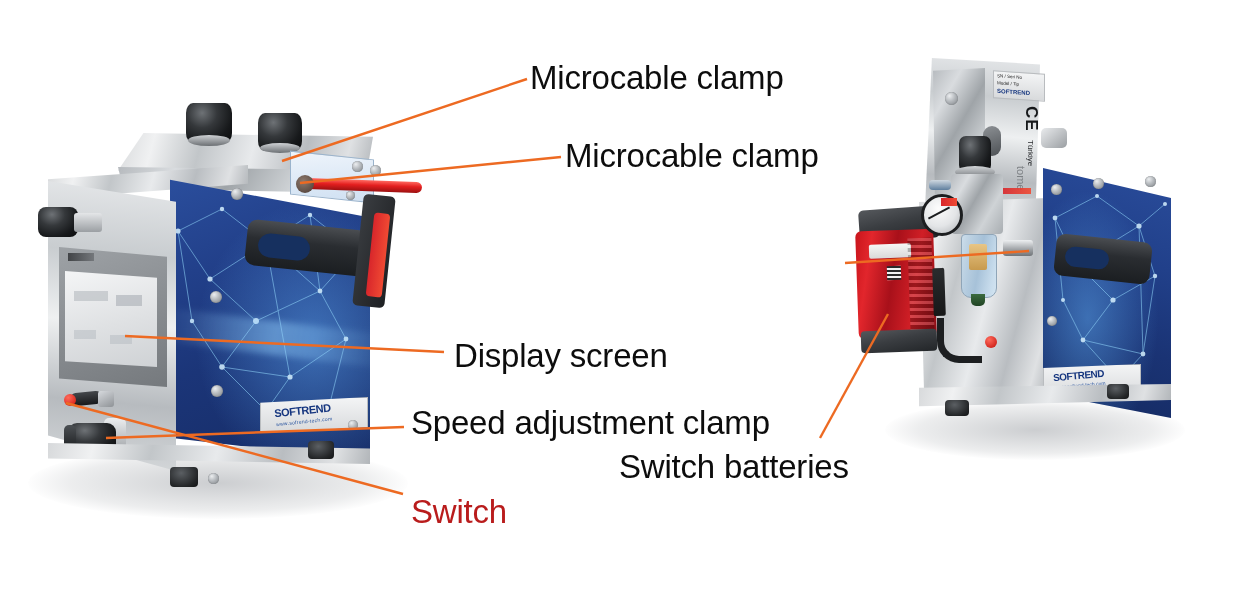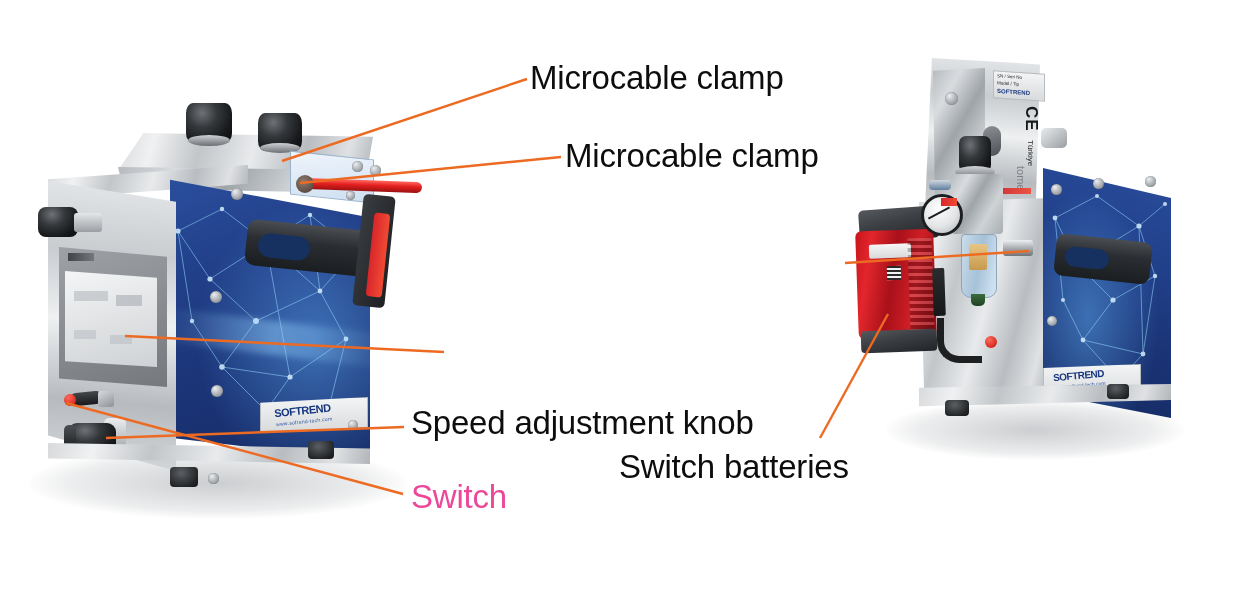--- a/index.html
+++ b/index.html
@@ -312,17 +312,18 @@
       <line x1="300" y1="183" x2="561" y2="157" stroke="#ED6A22" stroke-width="2.4" stroke-linecap="butt"></line>
       <line x1="845" y1="263" x2="1029" y2="251" stroke="#ED6A22" stroke-width="2.4" stroke-linecap="butt"></line>
       <line x1="125" y1="336" x2="444" y2="352" stroke="#ED6A22" stroke-width="2.4" stroke-linecap="butt"></line>
       <line x1="106" y1="438" x2="404" y2="427" stroke="#ED6A22" stroke-width="2.4" stroke-linecap="butt"></line>
       <line x1="888" y1="314" x2="820" y2="438" stroke="#ED6A22" stroke-width="2.4" stroke-linecap="butt"></line>
       <line x1="66" y1="403" x2="403" y2="494" stroke="#ED6A22" stroke-width="2.4" stroke-linecap="butt"></line>
     </svg>
 
   <div class="label" style="left: 530px; top: 60px; color: rgb(13, 13, 13);">Microcable clamp</div>
   <div class="label" style="left: 565px; top: 138px; color: rgb(13, 13, 13);">Microcable clamp</div>
-  <div class="label" style="left: 411px; top: 405px; color: rgb(13, 13, 13);">Speed adjustment knob</div>
+  <div class="label" style="left: 454px; top: 338px; color: rgb(13, 13, 13);">Display screen</div>
+  <div class="label" style="left: 411px; top: 405px; color: rgb(13, 13, 13);">Speed adjustment clamp</div>
   <div class="label" style="left: 619px; top: 449px; color: rgb(13, 13, 13);">Switch batteries</div>
-  <div class="label" style="left: 411px; top: 479px; color: #ec4899;">Switch</div>
+  <div class="label" style="left: 411px; top: 494px; color: #b91c1c;">Switch</div>
 
 </div>
 
 </body></html>

